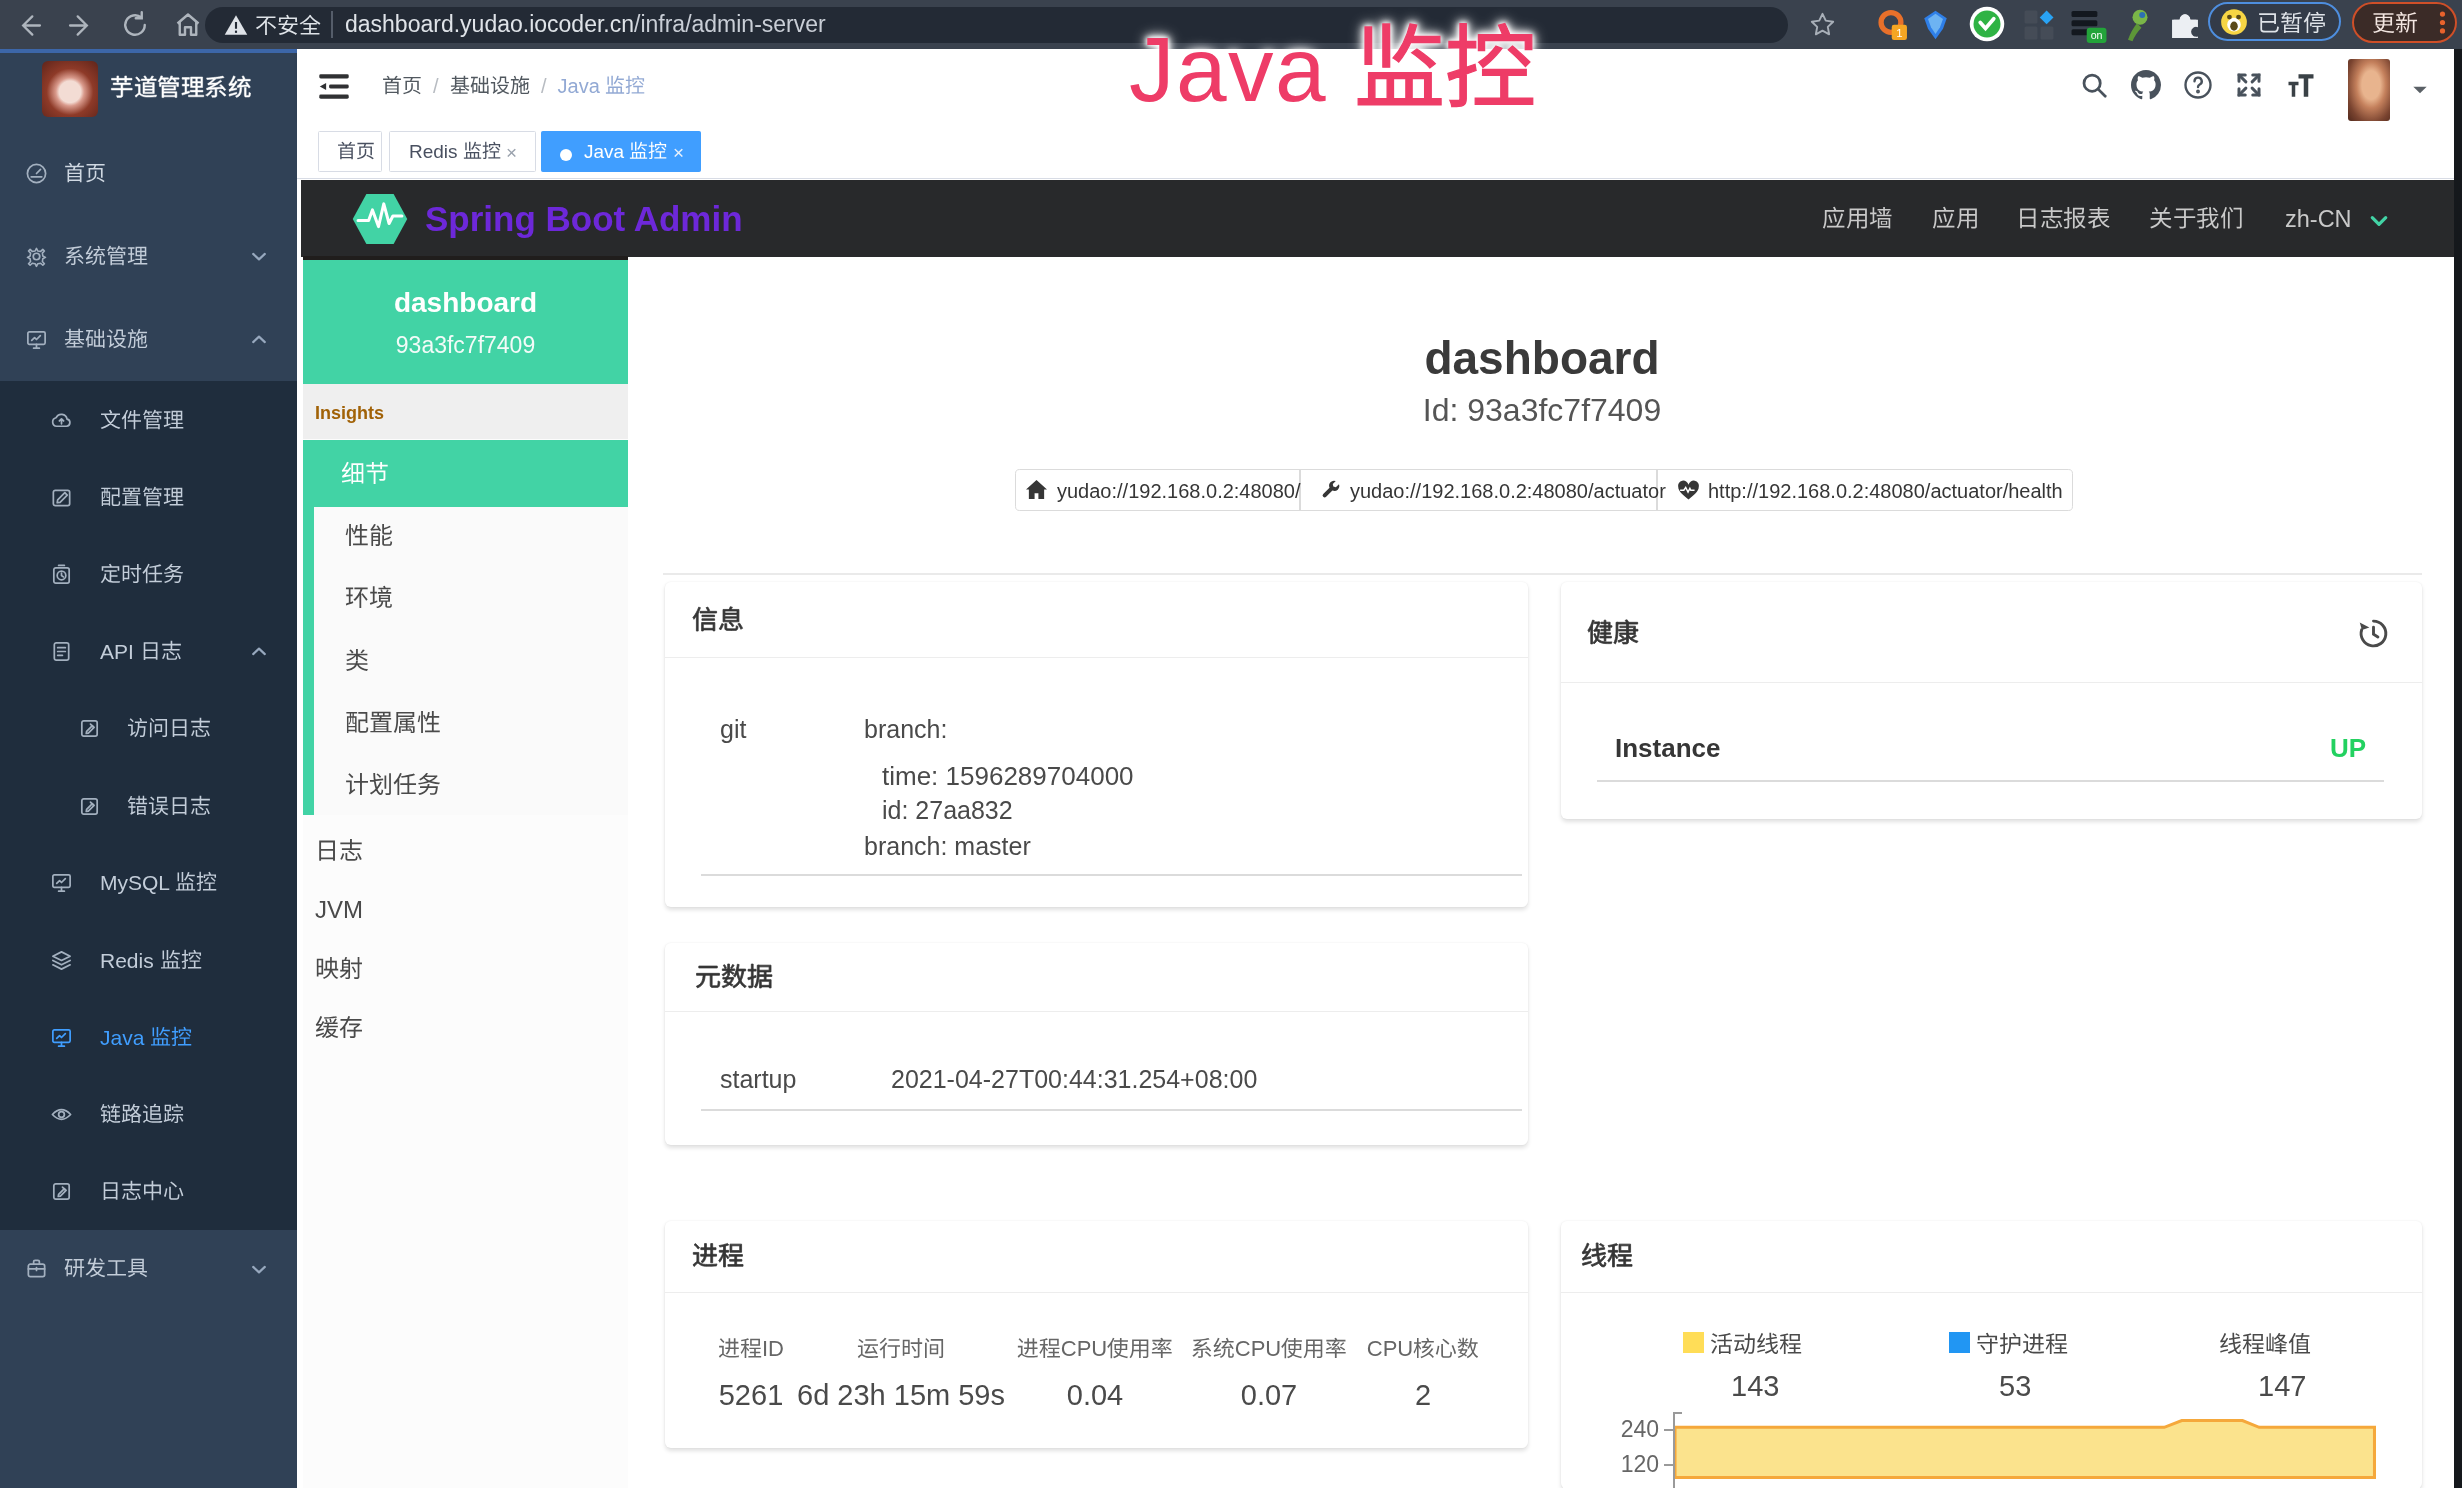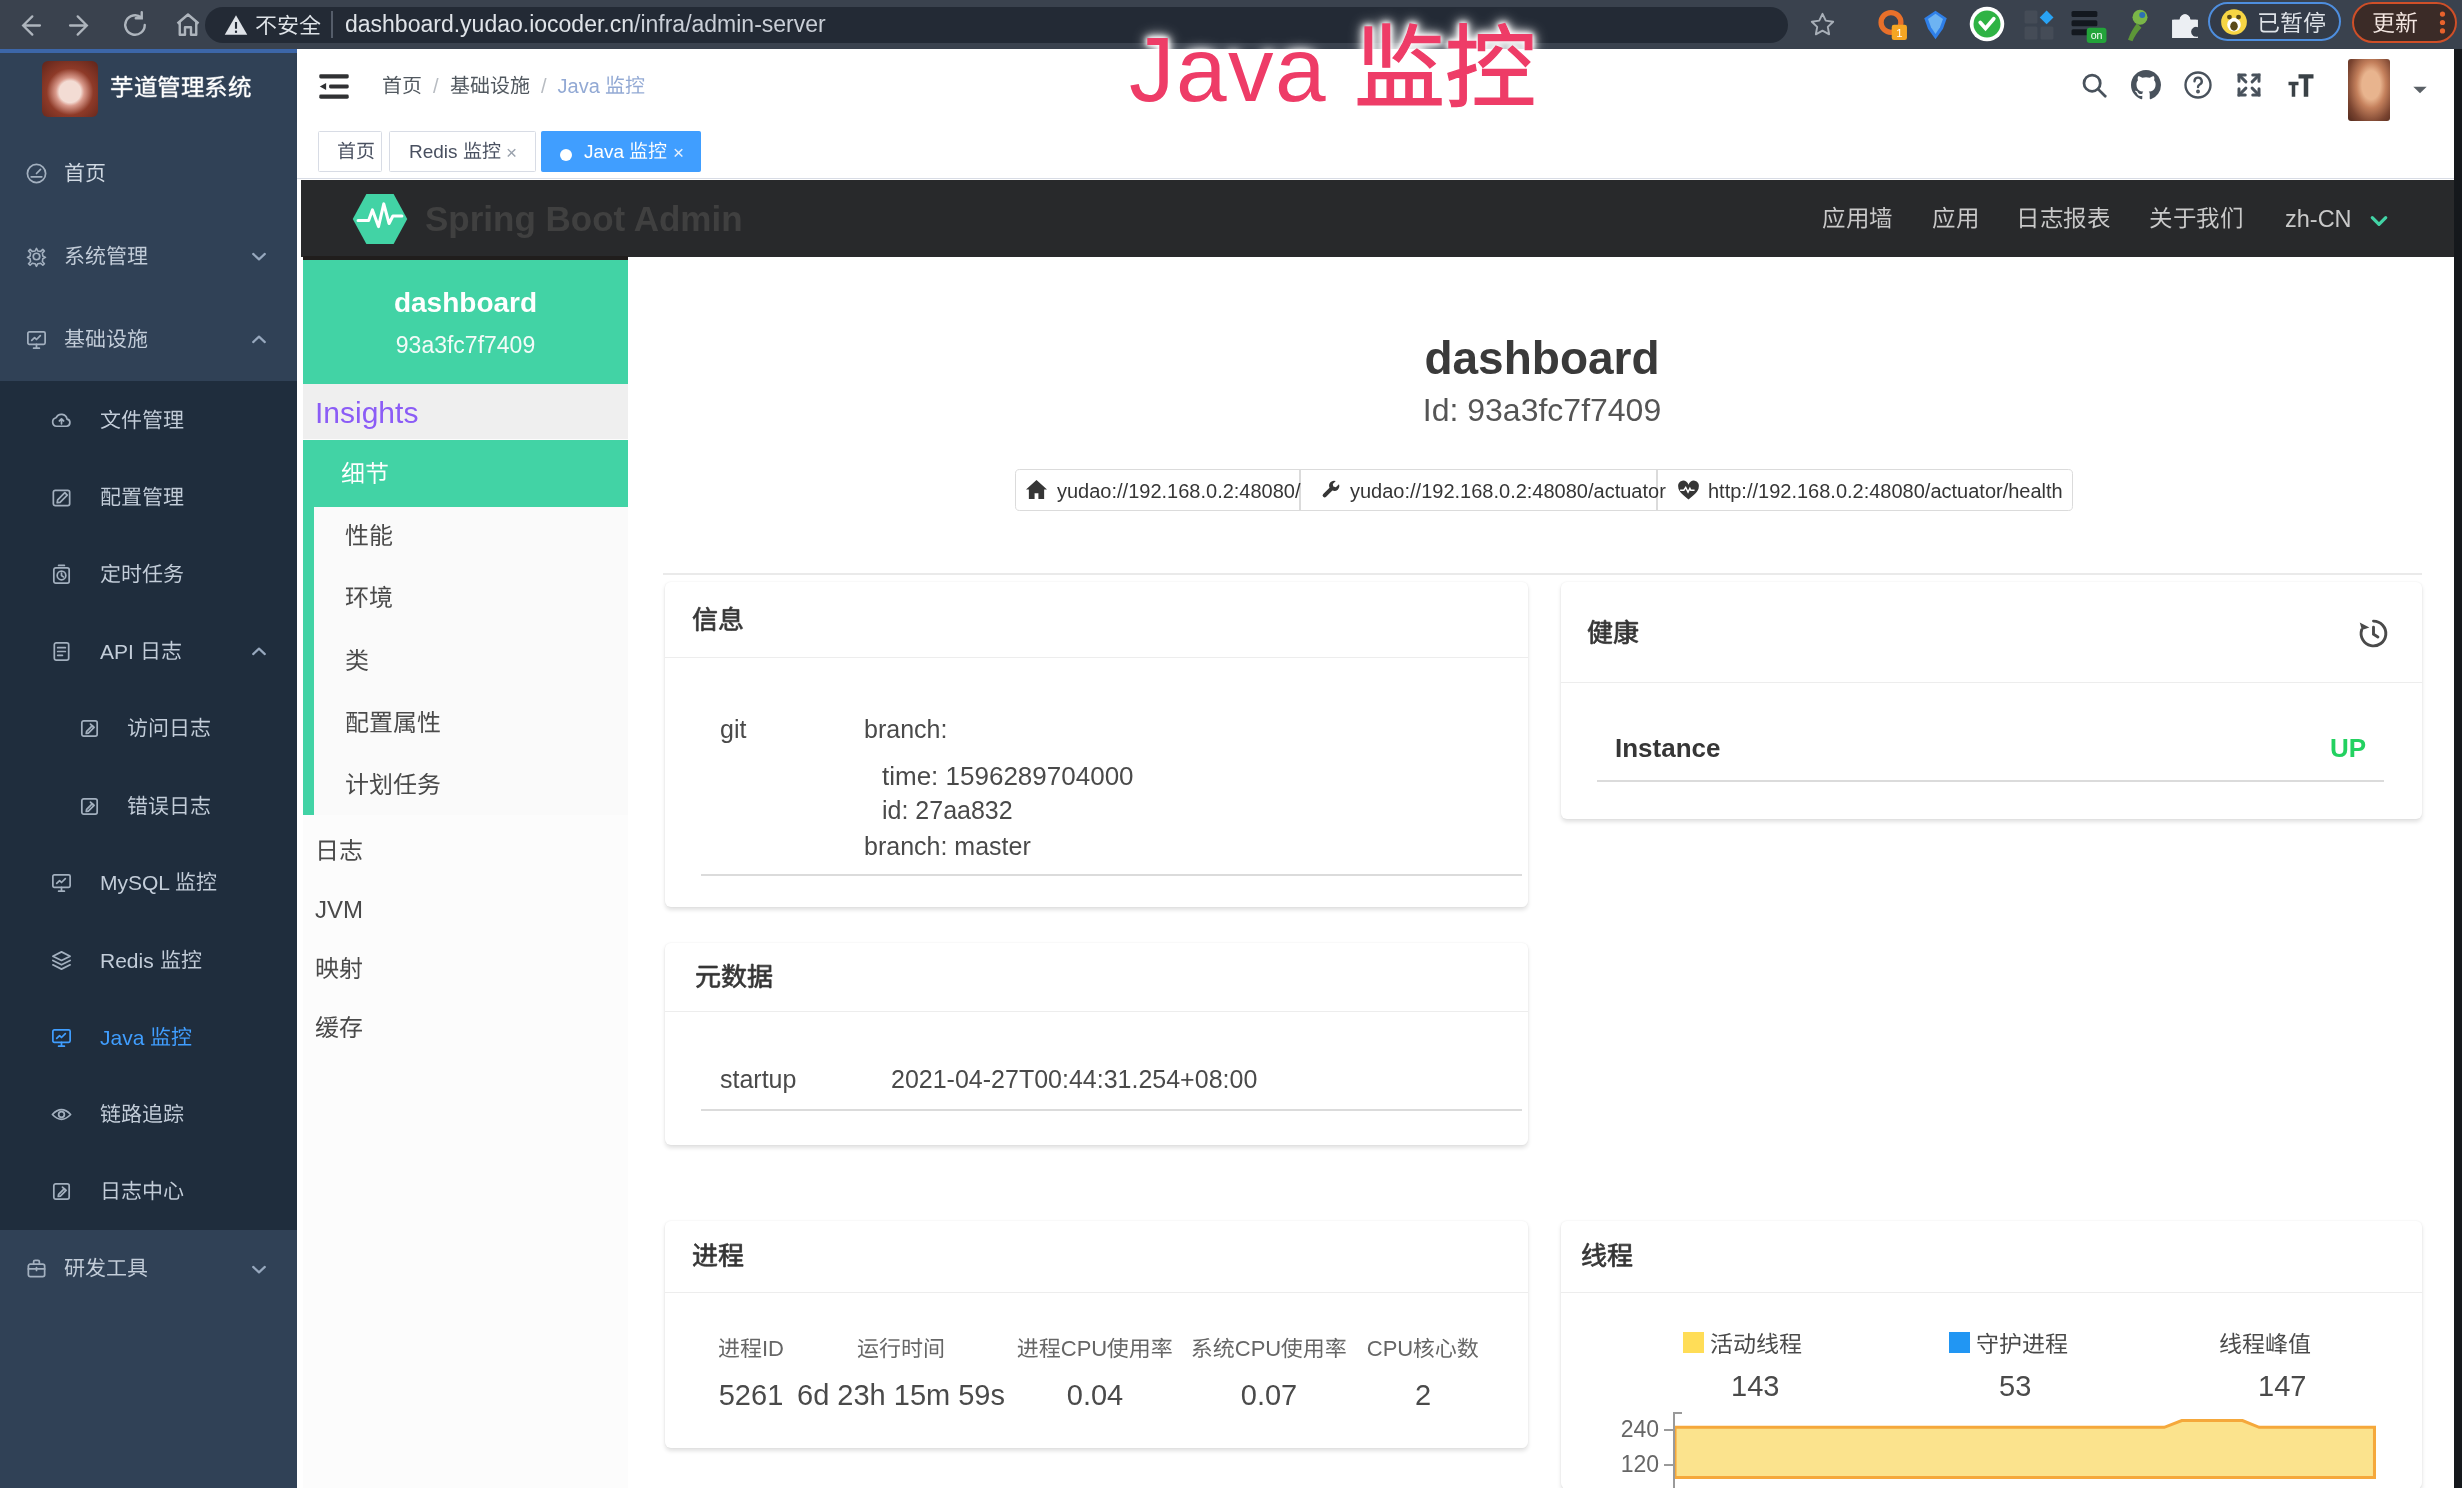--- a/index.html
+++ b/index.html
@@ -471,21 +471,21 @@
       <use href="#u76d1"></use>
     </svg><svg class="cg" viewBox="0 0 1000 1000">
       <use href="#u63a7"></use>
     </svg></span>
 <span class="t" style="left:673px;top:143px;font-size:19px;line-height:19px;color:#e8f1fc">×</span>
 <div class="ab" style="left:301px;top:180px;width:2161px;height:77px;background:#28292b"></div>
 <svg class="ab" style="left:352px;top:193px" width="56" height="52" viewBox="0 0 74 68">
     <path d="M19 1 H55 L73 34 L55 67 H19 L1 34 Z" fill="#42d3a5"></path>
     <path d="M8 36 h14 l5 -14 8 22 7 -30 7 26 5 -10 h12" fill="none" stroke="#fff" stroke-width="4" stroke-linecap="round" stroke-linejoin="round"></path>
   </svg>
-<span class="t" style="left:425px;top:200px;font-size:35px;line-height:38px;color:#404040;font-weight:bold">Spring Boot Admin</span>
+<span class="t" style="left:425px;top:200px;font-size:35px;line-height:38px;color:#6d28d9;font-weight:bold">Spring Boot Admin</span>
 <span class="t" style="left:1822px;top:206px;font-size:23.5px;line-height:26px;color:#c9c9c9"><svg class="cg" viewBox="0 0 1000 1000">
       <use href="#u5e94"></use>
     </svg><svg class="cg" viewBox="0 0 1000 1000">
       <use href="#u7528"></use>
     </svg><svg class="cg" viewBox="0 0 1000 1000">
       <use href="#u5899"></use>
     </svg></span>
 <span class="t" style="left:1932px;top:206px;font-size:23.5px;line-height:26px;color:#c9c9c9"><svg class="cg" viewBox="0 0 1000 1000">
       <use href="#u5e94"></use>
     </svg><svg class="cg" viewBox="0 0 1000 1000">
@@ -512,21 +512,21 @@
 <span class="t" style="left:2285px;top:206px;font-size:23.5px;line-height:26px;color:#c9c9c9">zh-CN</span>
 <svg class="ab" style="left:2366px;top:209px" width="26" height="23" viewBox="0 0 24 24" fill="none" stroke="#42d3a5" stroke-width="3.4" stroke-linecap="round" stroke-linejoin="round">
     <path d="M5 9 L12 16 L19 9"></path>
   </svg>
 <div class="ab" style="left:303px;top:256px;width:325px;height:1232px;background:#fcfcfc"></div>
 <div class="ab" style="left:303px;top:256px;width:325px;height:3.8px;background:#201d1c"></div>
 <div class="ab" style="left:303px;top:260px;width:325px;height:124px;background:#42d3a5"></div>
 <div class="t" style="left:303px;top:288px;width:325px;text-align:center;font-size:28px;line-height:30px;color:#fff;font-weight:bold">dashboard</div>
 <div class="t" style="left:303px;top:332px;width:325px;text-align:center;font-size:23px;line-height:26px;color:#f2fbf8">93a3fc7f7409</div>
 <div class="ab" style="left:303px;top:384px;width:325px;height:55px;background:#efefef"></div>
-<span class="t" style="left:315px;top:400px;font-size:30px;line-height:26px;color:#8b5cf6;font-weight:normal">Insights</span>
+<span class="t" style="left:315px;top:400px;font-size:18px;line-height:26px;color:#a16207;font-weight:bold">Insights</span>
 <div class="ab" style="left:303px;top:440px;width:325px;height:375px;background:#fafafa"></div>
 <div class="ab" style="left:303px;top:440px;width:10.6px;height:375px;background:#42d3a5"></div>
 <div class="ab" style="left:303px;top:440px;width:325px;height:67px;background:#42d3a5"></div>
 <span class="t" style="left:341px;top:461px;font-size:24px;line-height:26px;color:#fff"><svg class="cg" viewBox="0 0 1000 1000">
       <use href="#u7ec6"></use>
     </svg><svg class="cg" viewBox="0 0 1000 1000">
       <use href="#u8282"></use>
     </svg></span>
 <span class="t" style="left:345px;top:523px;font-size:24px;line-height:26px;color:#4a4a4a"><svg class="cg" viewBox="0 0 1000 1000">
       <use href="#u6027"></use>

